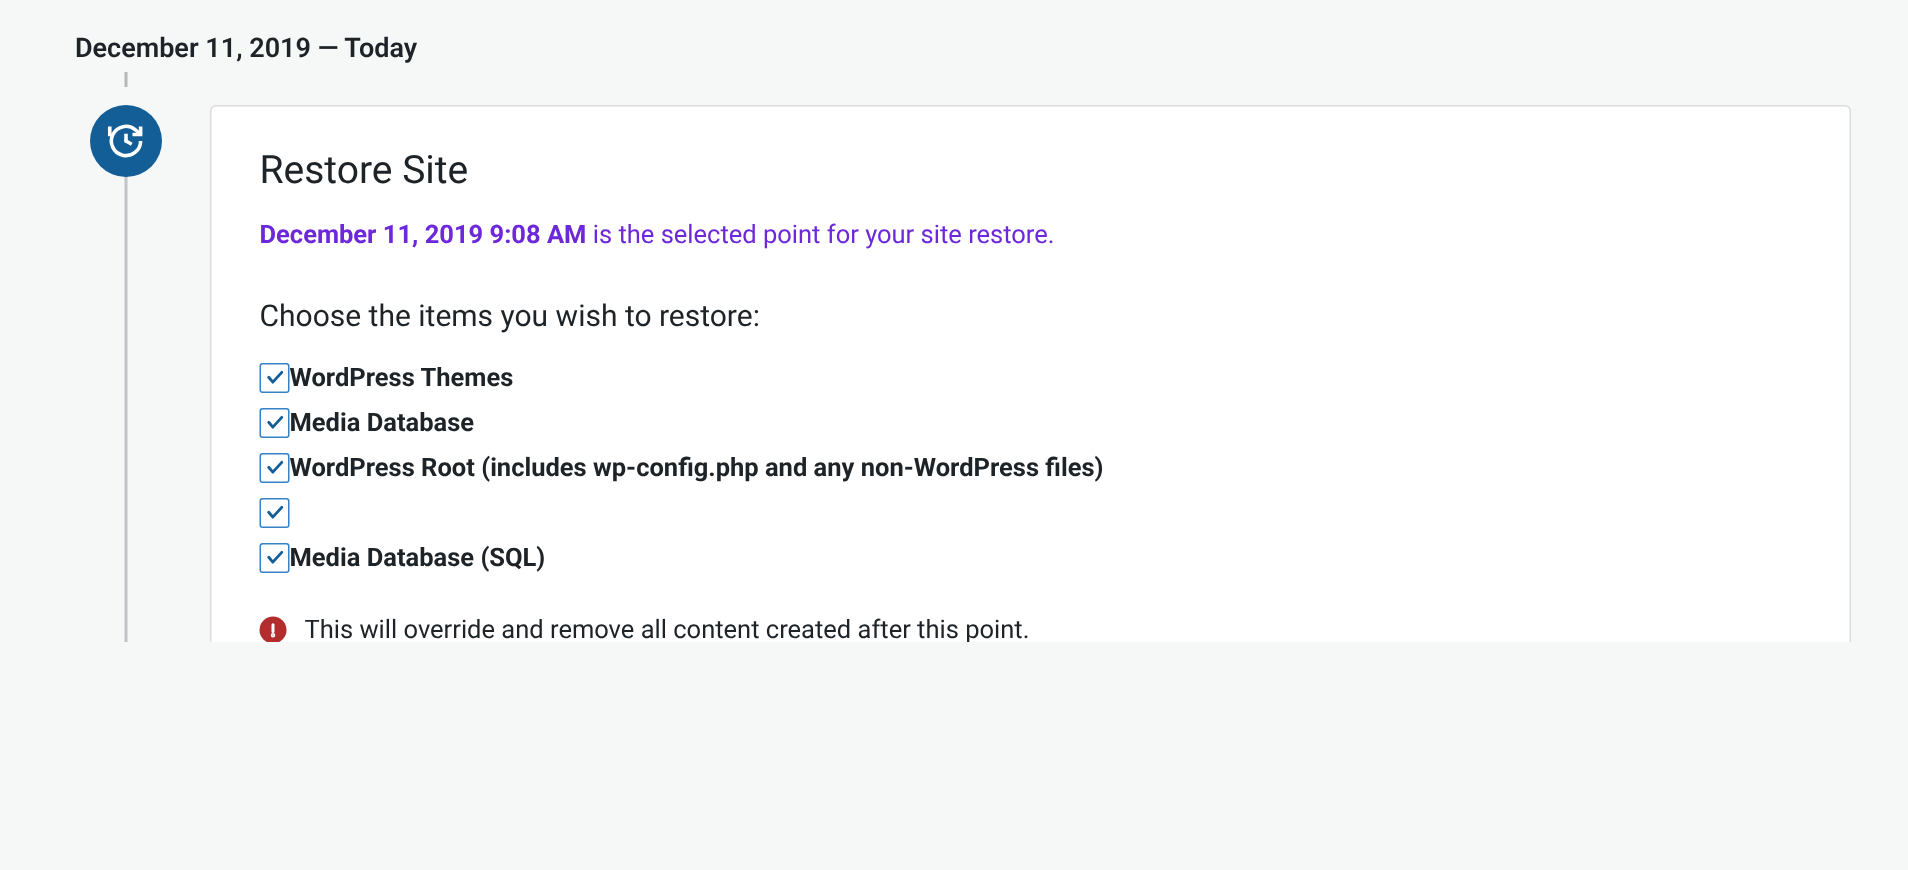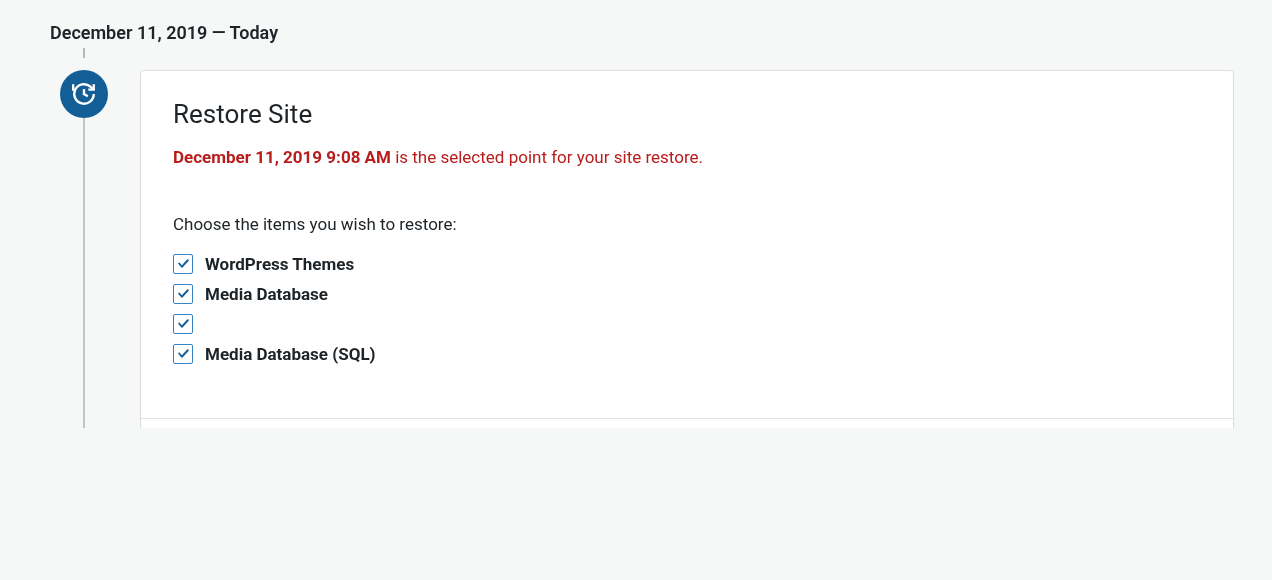--- a/index.html
+++ b/index.html
@@ -4,25 +4,25 @@
 <style>
   html,body{margin:0;padding:0;background:#f6f7f7;font-family:-apple-system,BlinkMacSystemFont,"Segoe UI",Roboto,Helvetica,Arial,sans-serif;color:#1d2327;font-size:16px;-webkit-font-smoothing:antialiased}
   .page{position:relative;width:1272px;height:428px;box-sizing:border-box}
   .date-heading{position:absolute;left:50px;top:22px;font-size:18px;font-weight:600;color:#1d2327}
   .timeline-tick{position:absolute;left:83px;top:48px;width:2px;height:10px;background:#b7b7b7}
   .timeline{position:absolute;left:83px;top:116px;width:2px;background:#c3c4c7;bottom:0}
   .restore-icon-circle{position:absolute;left:60px;top:70px;width:48px;height:48px;border-radius:50%;background:#135e96;display:flex;align-items:center;justify-content:center;z-index:2}
   .card{position:absolute;left:140px;top:70px;right:38px;background:#fff;border:1px solid #dcdcde;border-radius:4px;box-shadow:0 1px 1px rgba(0,0,0,.03)}
   .card-body{padding:28px 32px 26px 32px}
   .card-title{font-size:26px;font-weight:400;color:#1d2327;margin:0 0 16px 0}
-  .desc{font-size:17px;color:#b91c1c;margin-bottom:44px;line-height:1.45}
+  .desc{font-size:17px;color:#6d28d9;margin-bottom:28px;line-height:1.45}
   .desc .ts{font-weight:700}
-  .choose{font-size:17px;color:#1d2327;margin-bottom:20px}
+  .choose{font-size:20px;color:#1d2327;margin-bottom:20px}
   .opts{display:flex;flex-direction:column;gap:10px;margin-bottom:28px}
-  .opt{display:flex;align-items:center;gap:12px}
+  .opt{display:flex;align-items:center;}
   .cb{width:18px;height:18px;border:1.5px solid #3582c4;border-radius:2px;display:flex;align-items:center;justify-content:center;background:#fff;cursor:pointer;flex:0 0 auto}
   .opt-label{font-size:17px;font-weight:700;color:#1d2327}
   .warning{display:flex;align-items:center;gap:12px;font-size:17px;color:#1d2327}
   .warn-circle{width:18px;height:18px;border-radius:50%;background:#b32d2e;color:#fff;display:flex;align-items:center;justify-content:center;flex:0 0 auto}
   .card-footer{border-top:1px solid #e0e0e0;padding:18px 32px;display:flex;align-items:center;justify-content:space-between}
   .more-info{display:flex;align-items:center;gap:12px;cursor:pointer}
   .info-circle{width:22px;height:22px;border-radius:50%;background:#787c82;color:#fff;display:flex;align-items:center;justify-content:center}
   .more-info-label{color:#787c82;font-size:17px;font-weight:500}
   .footer-actions{display:flex;gap:14px}
   .btn{border-radius:4px;font-size:16px;padding:11px 18px;cursor:pointer;font-weight:500;line-height:1}
@@ -72,31 +72,48 @@
               </svg>
             </span>
             <span class="opt-label">Media Database</span>
           </div>
           <div class="opt">
             <span class="cb">
               <svg width="13" height="13" viewBox="0 0 24 24" fill="none" stroke="#135e96" stroke-width="3.5" stroke-linecap="round" stroke-linejoin="round">
                 <polyline points="4 12 9 18 20 6"></polyline>
               </svg>
             </span>
+            <span class="opt-label">WordPress Root (includes wp-config.php and any non-WordPress files)</span>
+          </div>
+          <div class="opt">
+            <span class="cb">
+              <svg width="13" height="13" viewBox="0 0 24 24" fill="none" stroke="#135e96" stroke-width="3.5" stroke-linecap="round" stroke-linejoin="round">
+                <polyline points="4 12 9 18 20 6"></polyline>
+              </svg>
+            </span>
           </div>
           <div class="opt">
             <span class="cb">
               <svg width="13" height="13" viewBox="0 0 24 24" fill="none" stroke="#135e96" stroke-width="3.5" stroke-linecap="round" stroke-linejoin="round">
                 <polyline points="4 12 9 18 20 6"></polyline>
               </svg>
             </span>
             <span class="opt-label">Media Database (SQL)</span>
           </div>
         </div>
 
+      <div class="warning">
+        <span class="warn-circle">
+          <svg width="12" height="12" viewBox="0 0 24 24" fill="none" stroke="#fff" stroke-width="4" stroke-linecap="round">
+            <line x1="12" y1="5" x2="12" y2="14"></line>
+            <circle cx="12" cy="19" r="1" fill="#fff"></circle>
+          </svg>
+        </span>
+        <span>This will override and remove all content created after this point.</span>
+      </div>
     </div>
 
     <div class="card-footer">
       <div class="more-info">
         <span class="info-circle">
           <svg width="12" height="12" viewBox="0 0 24 24" fill="none" stroke="#fff" stroke-width="4" stroke-linecap="round">
             <line x1="12" y1="5" x2="12" y2="14"></line>
             <circle cx="12" cy="19" r="1" fill="#fff"></circle>
           </svg>
         </span>

